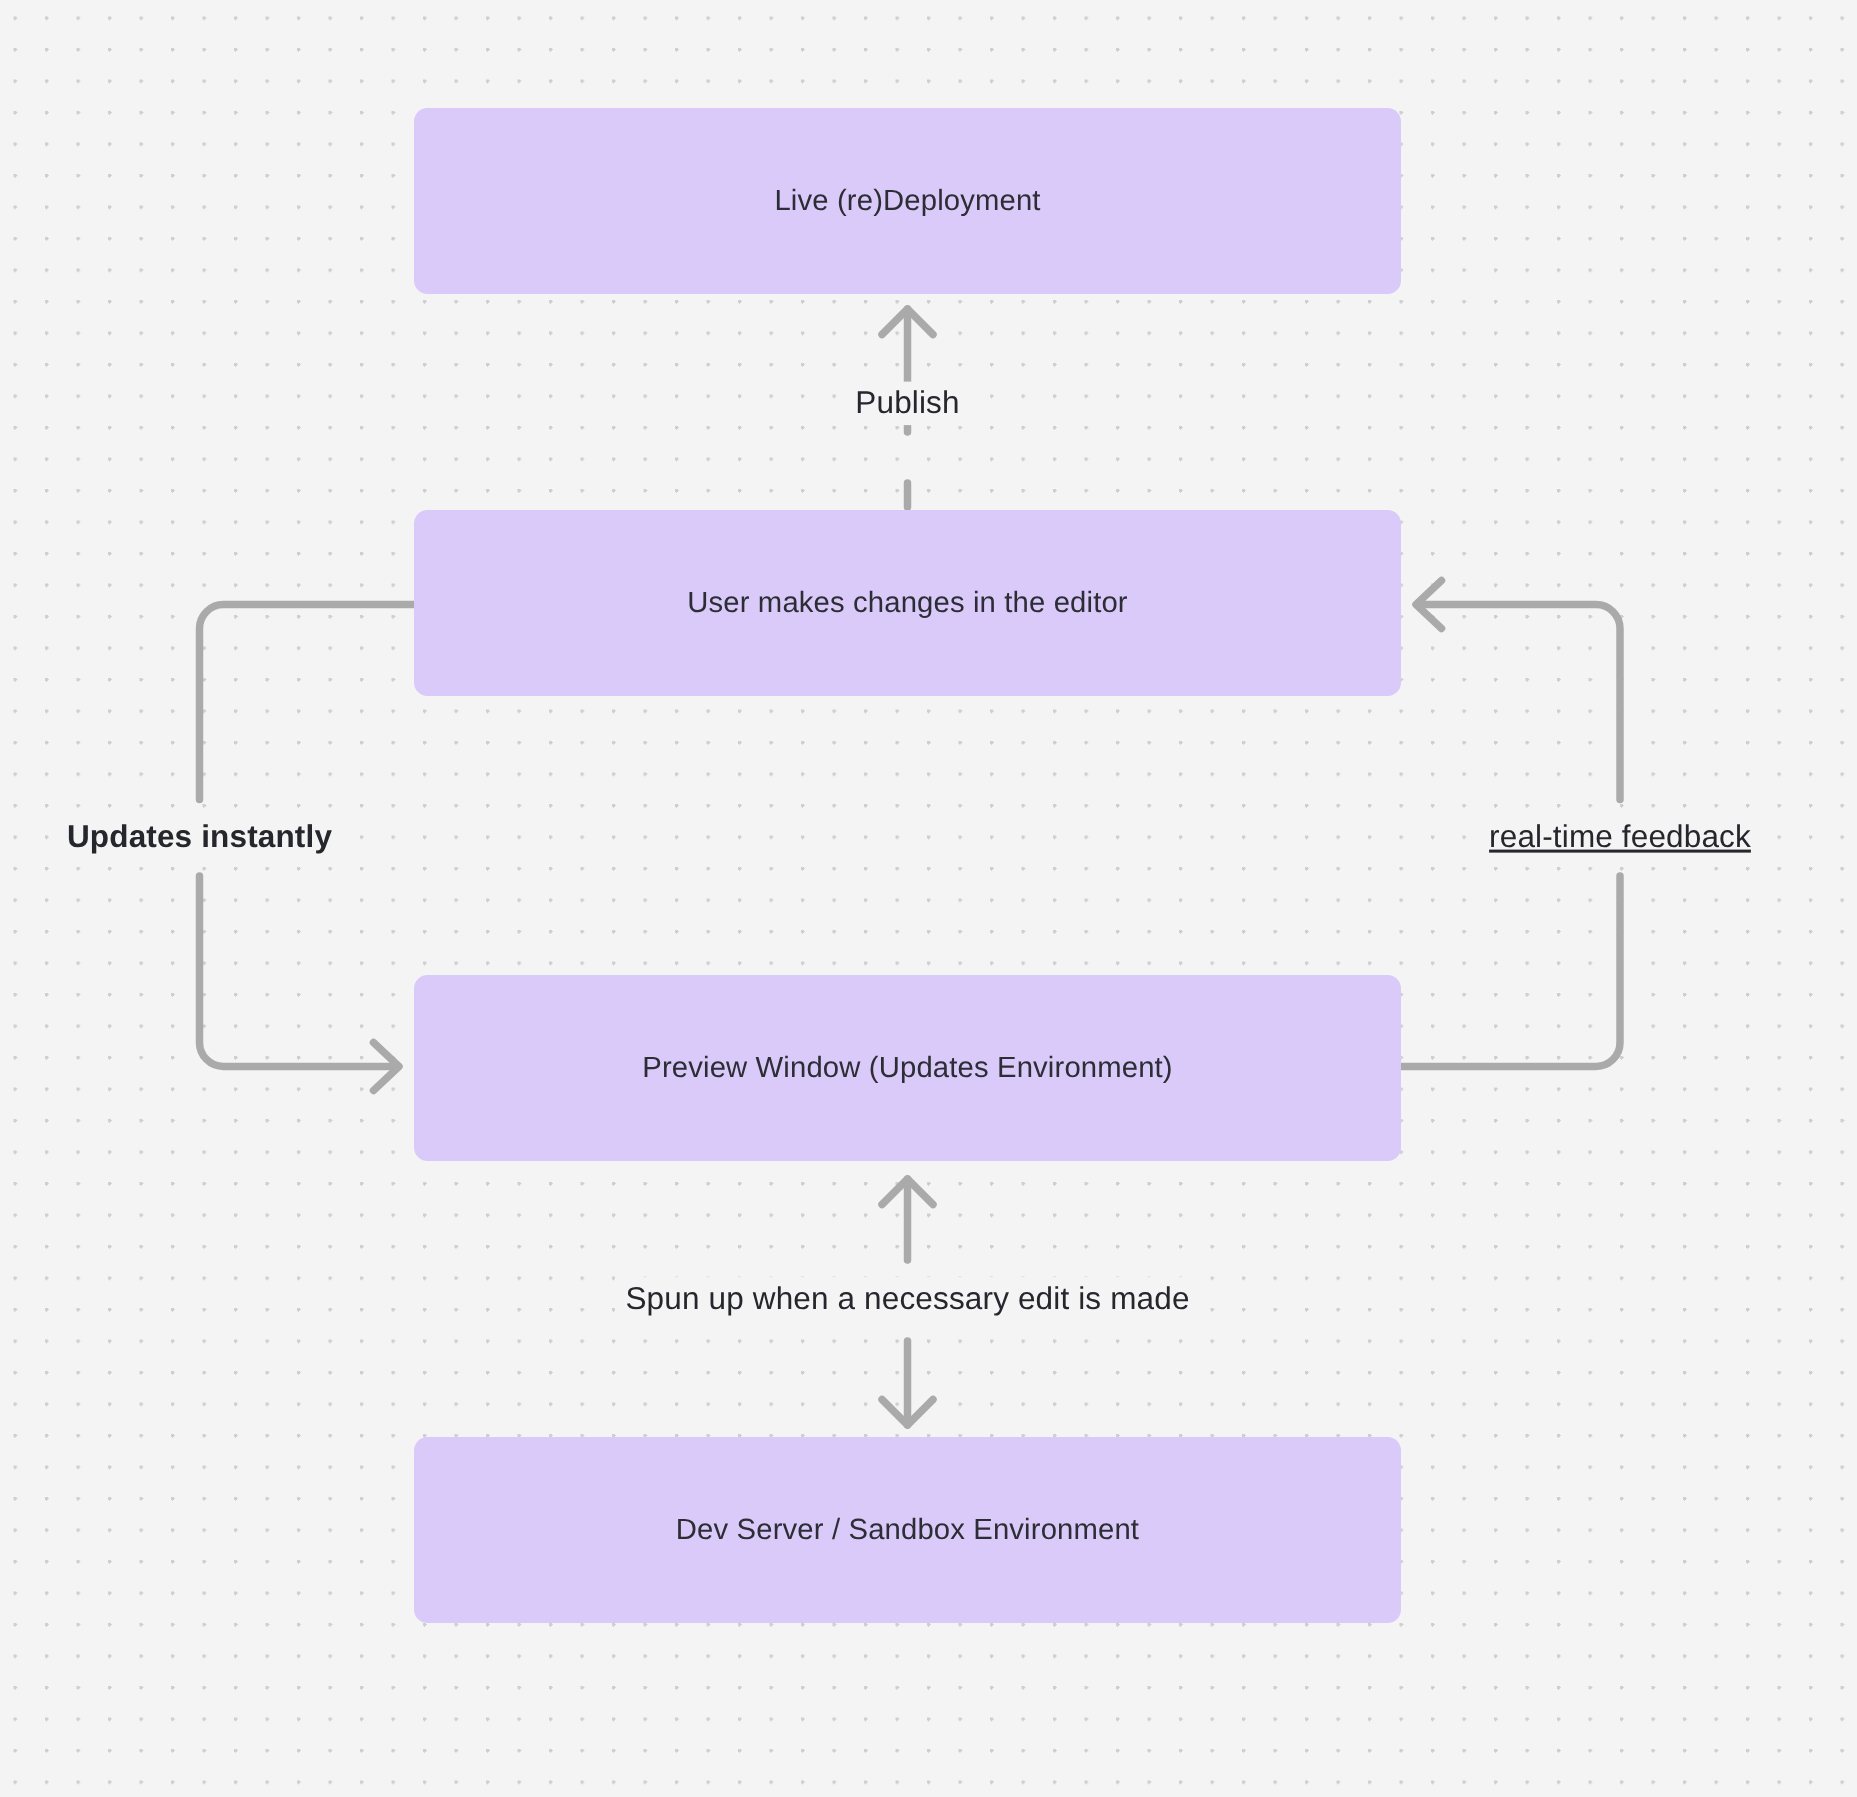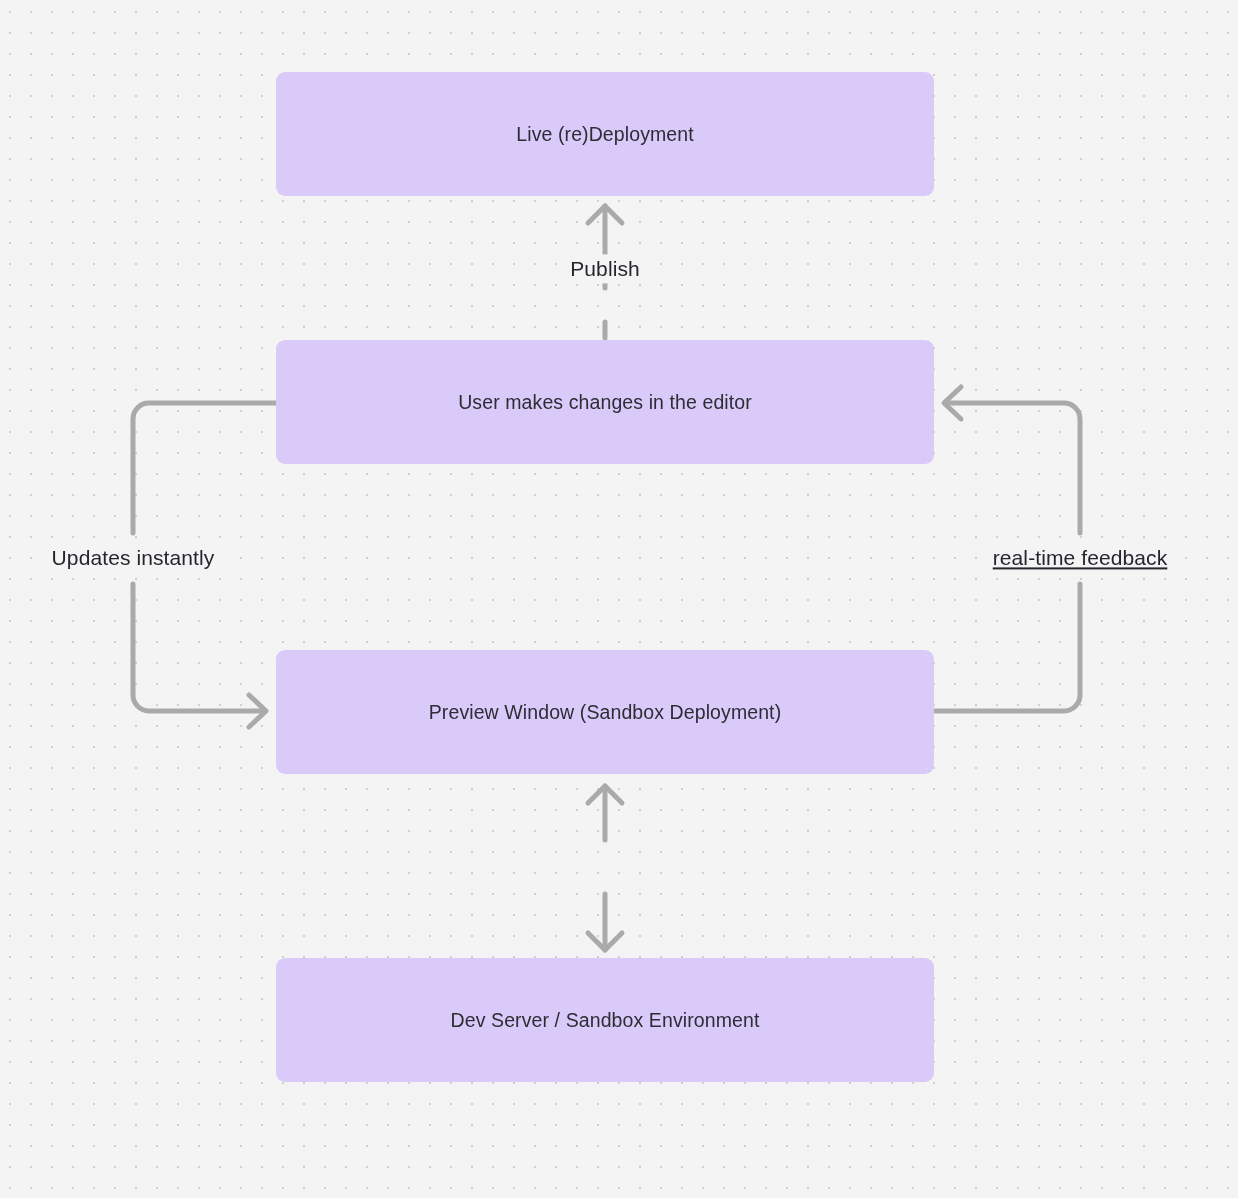--- a/index.html
+++ b/index.html
@@ -95,27 +95,28 @@
 
   <div class="node" style="left:276px; top:340px; width:658px; height:124px;">
     <span class="node-label">User makes changes in the editor</span>
   </div>
 
   <div class="node" style="left:276px; top:72px; width:658px; height:124px;">
     <span class="node-label">Live (re)Deployment</span>
   </div>
 
   <div class="node" style="left:276px; top:650px; width:658px; height:124px;">
-    <span class="node-label">Preview Window (Sandbox Deployment)</span>
+    <span class="node-label">Preview Window (Updates Environment)</span>
   </div>
 
   <div class="node" style="left:276px; top:958px; width:658px; height:124px;">
     <span class="node-label">Dev Server / Sandbox Environment</span>
   </div>
 
   <div class="edge-label" style="left:605px; top:269px;">Publish</div>
 
-  <div class="edge-label" style="left:133px; top:558px;">Updates instantly</div>
+  <div class="edge-label" style="left:133px; top:558px;font-weight:bold;">Updates instantly</div>
 
   <div class="edge-label" style="left:1080px; top:558px;text-decoration:underline;">real-time feedback</div>
 
+  <div class="edge-label" style="left:605px; top:866px;">Spun up when a necessary edit is made</div>
 
 </div>
 
 </body></html>

